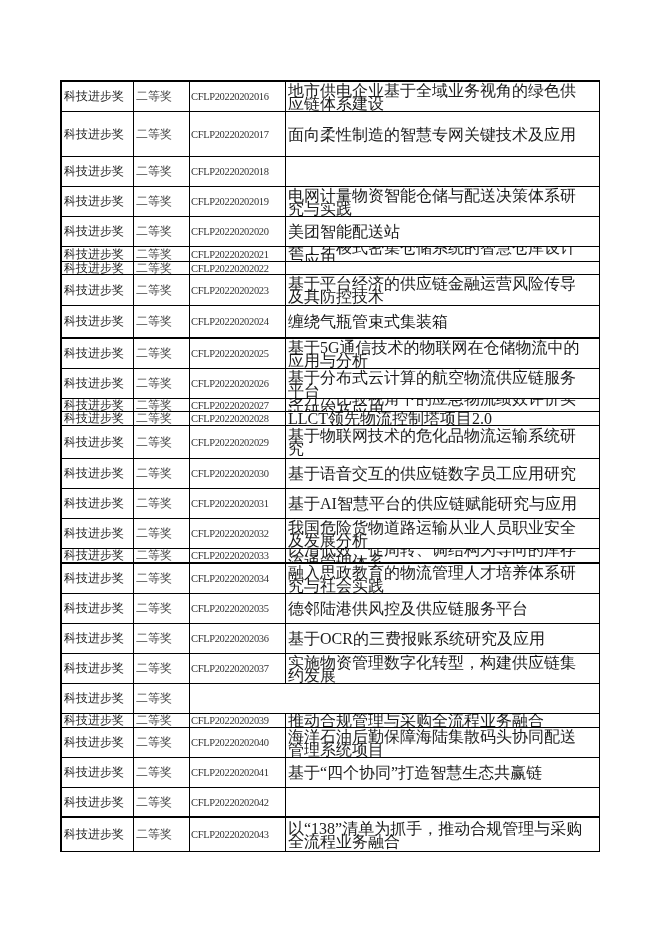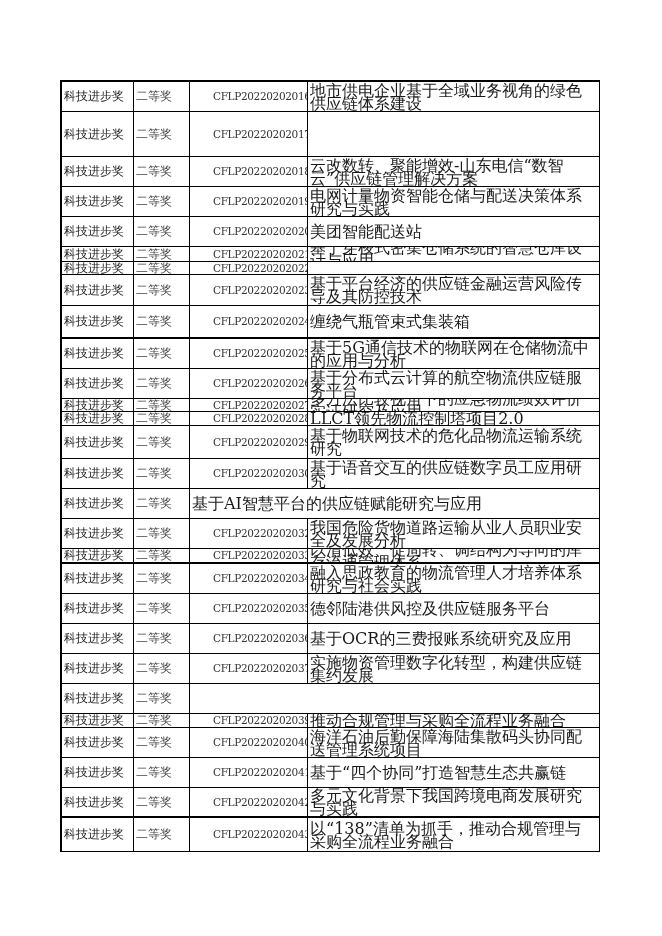--- a/index.html
+++ b/index.html
@@ -1,50 +1,50 @@
 <!DOCTYPE html>
 <html><head>
 <meta charset="utf-8">
 <style>
   html, body { margin: 0; padding: 0; background: #ffffff; }
   body { width: 662px; height: 936px; position: relative; overflow: hidden;
          font-family: "DejaVu Serif", "Liberation Serif", serif; color: #1a1a1a; }
   #sheet { position: absolute; left: 60px; top: 80px; width: 540px;
            border-top: 2px solid #000; border-left: 2px solid #000; border-right: 1px solid #000; border-bottom: 1px solid #000;
-           box-sizing: border-box; }
+           box-sizing: border-box; font-family: Liberation Serif, serif; }
   .row { display: flex; border-bottom: 1px solid #000; box-sizing: border-box; }
   .row.thick { border-bottom: 2px solid #000; }
   .row:last-child { border-bottom: none; }
   .cell { box-sizing: border-box; display: flex; align-items: center; overflow: hidden;
           font-size: 12px; line-height: 13px; padding-left: 2px; white-space: nowrap; }
   .c1 { width: 72px; border-right: 1px solid #000; }
   .c2 { width: 56px; border-right: 1px solid #000; color: #444; text-align: center; }
-  .c3 { width: 96px; border-right: 1px solid #000; font-size: 10.5px; letter-spacing: -0.35px; padding-left: 1px; color: #333; margin-left: 22px; }
+  .c3 { width: 96px; border-right: 1px solid #000; font-size: 10.5px; letter-spacing: -0.35px; padding-left: 1px; color: #333; }
   .c4 { flex: 1; white-space: normal; font-size: 16px; padding-right: 10px; }
 </style>
 </head>
 <body>
 
 <div id="sheet">
     <div class="row" style="height: 30px;">
     <div class="cell c1">科技进步奖</div>
     <div class="cell c2">二等奖</div>
     <div class="cell c3">CFLP20220202016</div>
     <div class="cell c4">地市供电企业基于全域业务视角的绿色供应链体系建设</div>
   </div>
     <div class="row" style="height: 45px;">
     <div class="cell c1">科技进步奖</div>
     <div class="cell c2">二等奖</div>
     <div class="cell c3">CFLP20220202017</div>
+    <div class="cell c4">面向柔性制造的智慧专网关键技术及应用</div>
   </div>
     <div class="row" style="height: 30px;">
     <div class="cell c1">科技进步奖</div>
     <div class="cell c2">二等奖</div>
     <div class="cell c3">CFLP20220202018</div>
-    <div class="cell c4">云改数转、聚能增效-山东电信“数智云”供应链管理解决方案</div>
   </div>
     <div class="row" style="height: 30px;">
     <div class="cell c1">科技进步奖</div>
     <div class="cell c2">二等奖</div>
     <div class="cell c3">CFLP20220202019</div>
     <div class="cell c4">电网计量物资智能仓储与配送决策体系研究与实践</div>
   </div>
     <div class="row" style="height: 30px;">
     <div class="cell c1">科技进步奖</div>
     <div class="cell c2">二等奖</div>
@@ -106,20 +106,21 @@
   </div>
     <div class="row" style="height: 30px;">
     <div class="cell c1">科技进步奖</div>
     <div class="cell c2">二等奖</div>
     <div class="cell c3">CFLP20220202030</div>
     <div class="cell c4">基于语音交互的供应链数字员工应用研究</div>
   </div>
     <div class="row" style="height: 30px;">
     <div class="cell c1">科技进步奖</div>
     <div class="cell c2">二等奖</div>
+    <div class="cell c3">CFLP20220202031</div>
     <div class="cell c4">基于AI智慧平台的供应链赋能研究与应用</div>
   </div>
     <div class="row" style="height: 30px;">
     <div class="cell c1">科技进步奖</div>
     <div class="cell c2">二等奖</div>
     <div class="cell c3">CFLP20220202032</div>
     <div class="cell c4">我国危险货物道路运输从业人员职业安全及发展分析</div>
   </div>
     <div class="row thick" style="height: 15px;">
     <div class="cell c1">科技进步奖</div>
@@ -170,21 +171,20 @@
     <div class="row" style="height: 30px;">
     <div class="cell c1">科技进步奖</div>
     <div class="cell c2">二等奖</div>
     <div class="cell c3">CFLP20220202041</div>
     <div class="cell c4">基于“四个协同”打造智慧生态共赢链</div>
   </div>
     <div class="row thick" style="height: 30px;">
     <div class="cell c1">科技进步奖</div>
     <div class="cell c2">二等奖</div>
     <div class="cell c3">CFLP20220202042</div>
-    <div class="cell c4">多元文化背景下我国跨境电商发展研究与实践</div>
   </div>
     <div class="row" style="height: 33px;">
     <div class="cell c1">科技进步奖</div>
     <div class="cell c2">二等奖</div>
     <div class="cell c3">CFLP20220202043</div>
     <div class="cell c4">以“138”清单为抓手，推动合规管理与采购全流程业务融合</div>
   </div>
   </div>
 
 </body></html>

